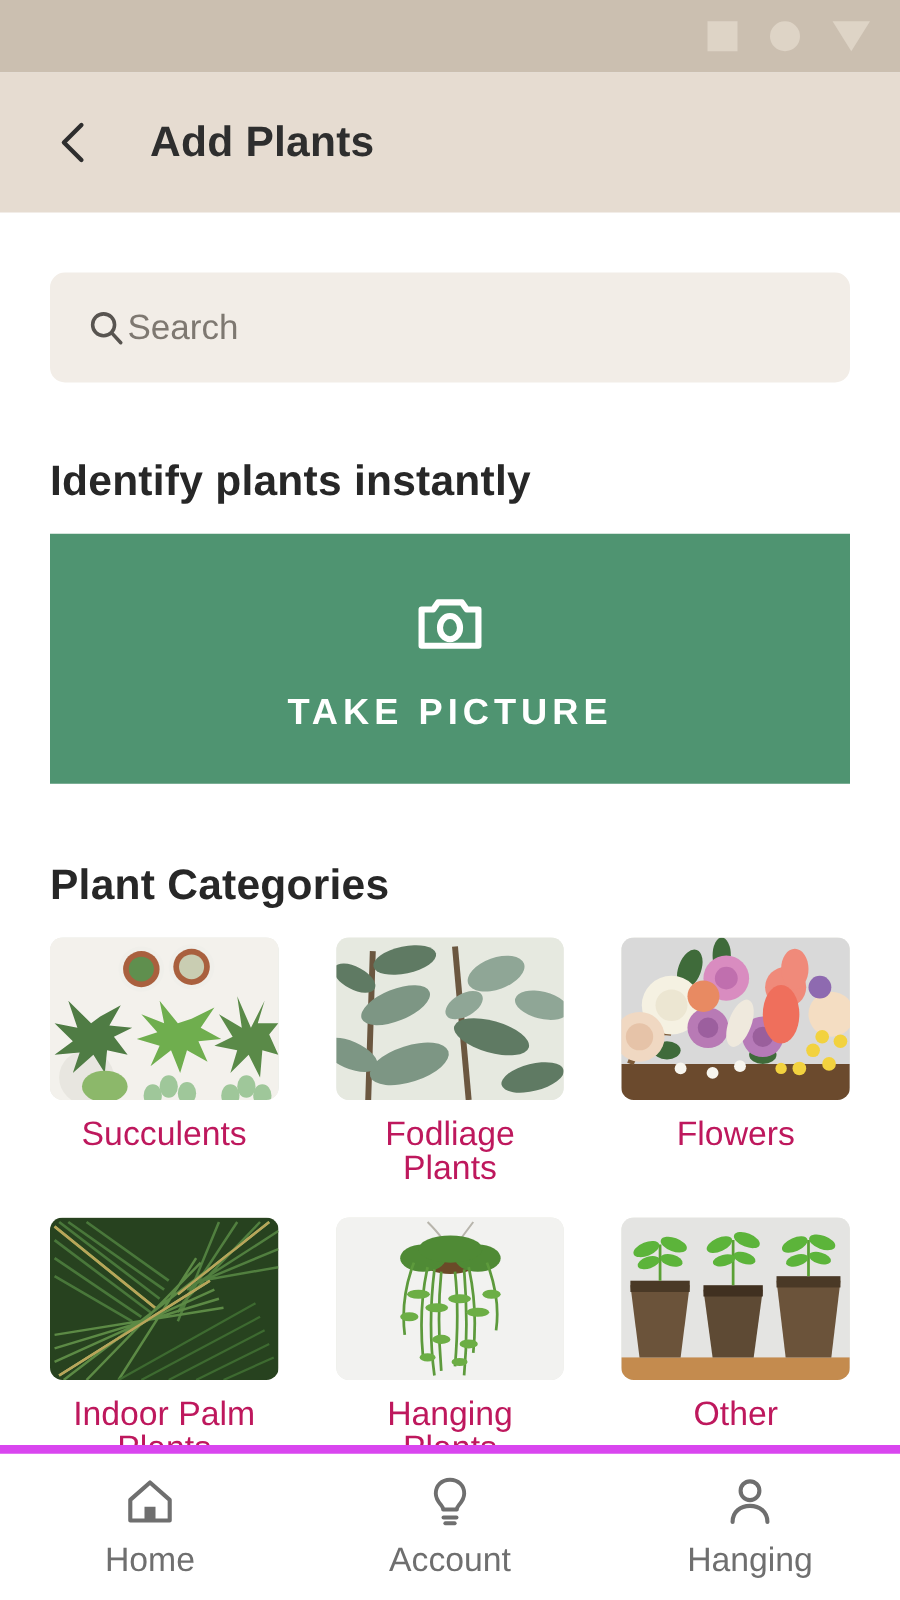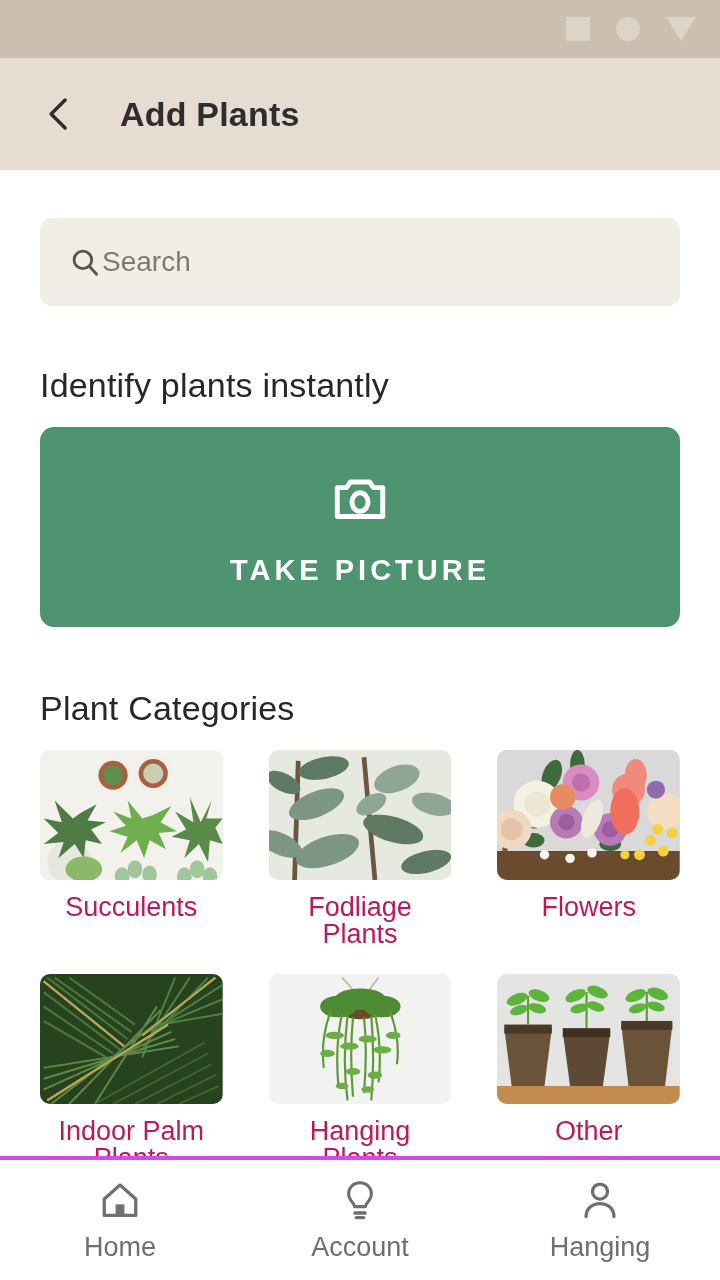--- a/index.html
+++ b/index.html
@@ -38,26 +38,26 @@
   
   .content { padding:0 40px; }
 
   .searchbar {
     margin-top:48px; height:88px; background:#f2ede7; border-radius:12px;
     display:flex; align-items:center; padding-left:28px; 
   }
   .search-placeholder { font-size:28px; color:#7e7871; }
 
   .section-title {
-    font-size:34px; font-weight:normal; color:#272727;
+    font-size:34px; font-weight:bold; color:#272727;
     margin-top:60px; margin-bottom:22px; letter-spacing:.2px;
   }
 
   .take-picture {
-    height:200px; background:#4f9471; border-radius:14px;
+    height:200px; background:#4f9471; border-radius:0;
     display:flex; flex-direction:column; align-items:center; justify-content:center;
     gap:24px; cursor:pointer;
   }
   .take-picture-label {
     color:#ffffff; font-size:29px; font-weight:bold; letter-spacing:4px;
   }
 
   .cat-title { margin-top:62px; margin-bottom:22px; }
 
   .cat-grid {
@@ -70,21 +70,21 @@
   }
   .cat-thumb svg { display:block; width:100%; height:100%; }
   .cat-label {
     margin-top:14px; margin-bottom:18px;
     font-size:27px; color:#be185d; text-align:center; line-height:1.0;
   }
 
   
   .bottomnav {
     position:absolute; left:0; bottom:0; width:720px; height:124px;
-    background:#ffffff; border-top:4px solid #d946ef;
+    background:#ffffff; border-top:7px solid #d946ef;
     display:flex; align-items:center;
   }
   .nav-item {
     flex:1; display:flex; flex-direction:column; align-items:center; gap:10px;
     cursor:pointer;
   }
   .nav-label { font-size:27px; color:#6f6f6f; }
   .nav-item.active .nav-label { color:#6f6f6f; }
 </style>
 </head>

